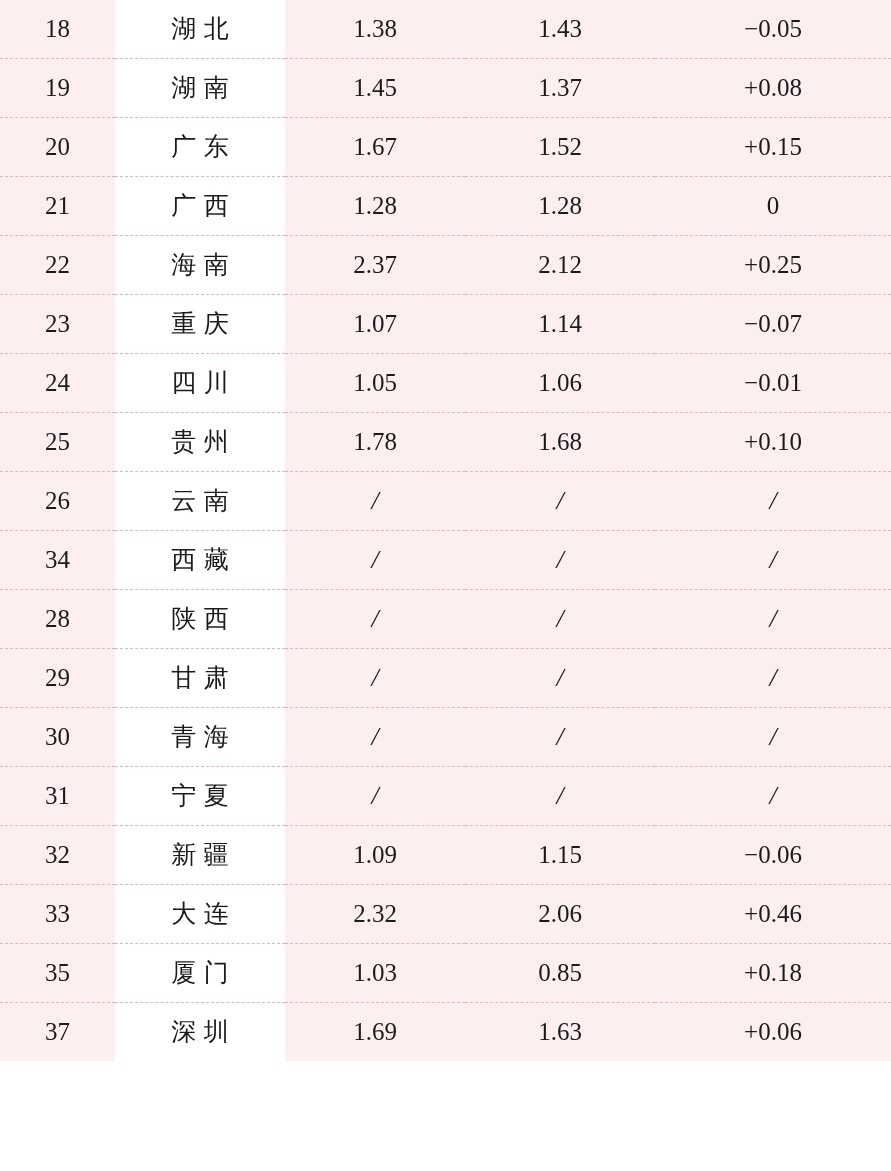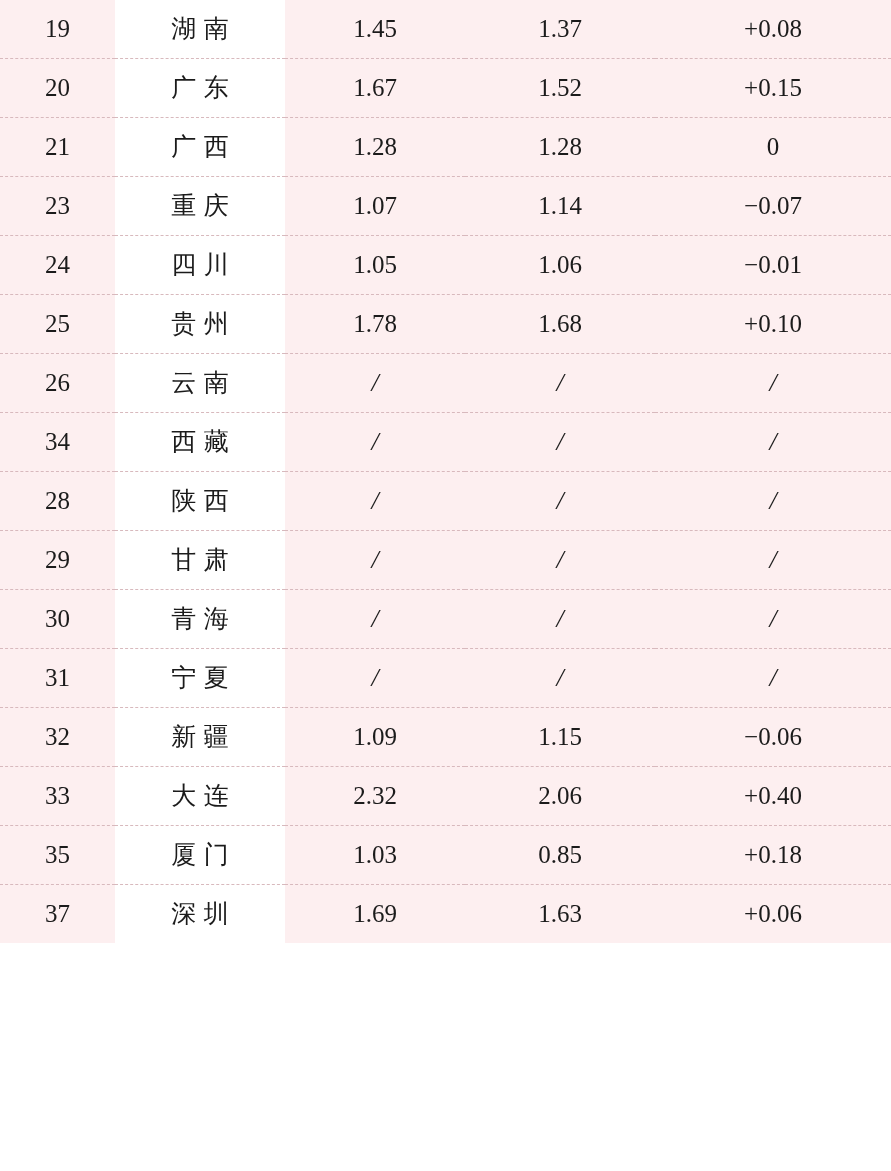--- a/index.html
+++ b/index.html
@@ -61,39 +61,53 @@
 <table class="data-table">
   <colgroup>
     <col class="c-index">
     <col class="c-region">
     <col class="c-v1">
     <col class="c-v2">
     <col class="c-v3">
   </colgroup>
   <tbody>
       <tr>
+        <td class="cell-index">18</td>
+        <td class="cell-region">湖北</td>
+        <td class="cell-value">1.38</td>
+        <td class="cell-value">1.43</td>
+        <td class="cell-value">−0.05</td>
+      </tr>
+      <tr>
         <td class="cell-index">19</td>
         <td class="cell-region">湖南</td>
         <td class="cell-value">1.45</td>
         <td class="cell-value">1.37</td>
         <td class="cell-value">+0.08</td>
       </tr>
       <tr>
         <td class="cell-index">20</td>
         <td class="cell-region">广东</td>
         <td class="cell-value">1.67</td>
         <td class="cell-value">1.52</td>
         <td class="cell-value">+0.15</td>
       </tr>
       <tr>
         <td class="cell-index">21</td>
         <td class="cell-region">广西</td>
         <td class="cell-value">1.28</td>
         <td class="cell-value">1.28</td>
         <td class="cell-value">0</td>
+      </tr>
+      <tr>
+        <td class="cell-index">22</td>
+        <td class="cell-region">海南</td>
+        <td class="cell-value">2.37</td>
+        <td class="cell-value">2.12</td>
+        <td class="cell-value">+0.25</td>
       </tr>
       <tr>
         <td class="cell-index">23</td>
         <td class="cell-region">重庆</td>
         <td class="cell-value">1.07</td>
         <td class="cell-value">1.14</td>
         <td class="cell-value">−0.07</td>
       </tr>
       <tr>
         <td class="cell-index">24</td>
@@ -156,21 +170,21 @@
         <td class="cell-region">新疆</td>
         <td class="cell-value">1.09</td>
         <td class="cell-value">1.15</td>
         <td class="cell-value">−0.06</td>
       </tr>
       <tr>
         <td class="cell-index">33</td>
         <td class="cell-region">大连</td>
         <td class="cell-value">2.32</td>
         <td class="cell-value">2.06</td>
-        <td class="cell-value">+0.40</td>
+        <td class="cell-value">+0.46</td>
       </tr>
       <tr>
         <td class="cell-index">35</td>
         <td class="cell-region">厦门</td>
         <td class="cell-value">1.03</td>
         <td class="cell-value">0.85</td>
         <td class="cell-value">+0.18</td>
       </tr>
       <tr>
         <td class="cell-index">37</td>

